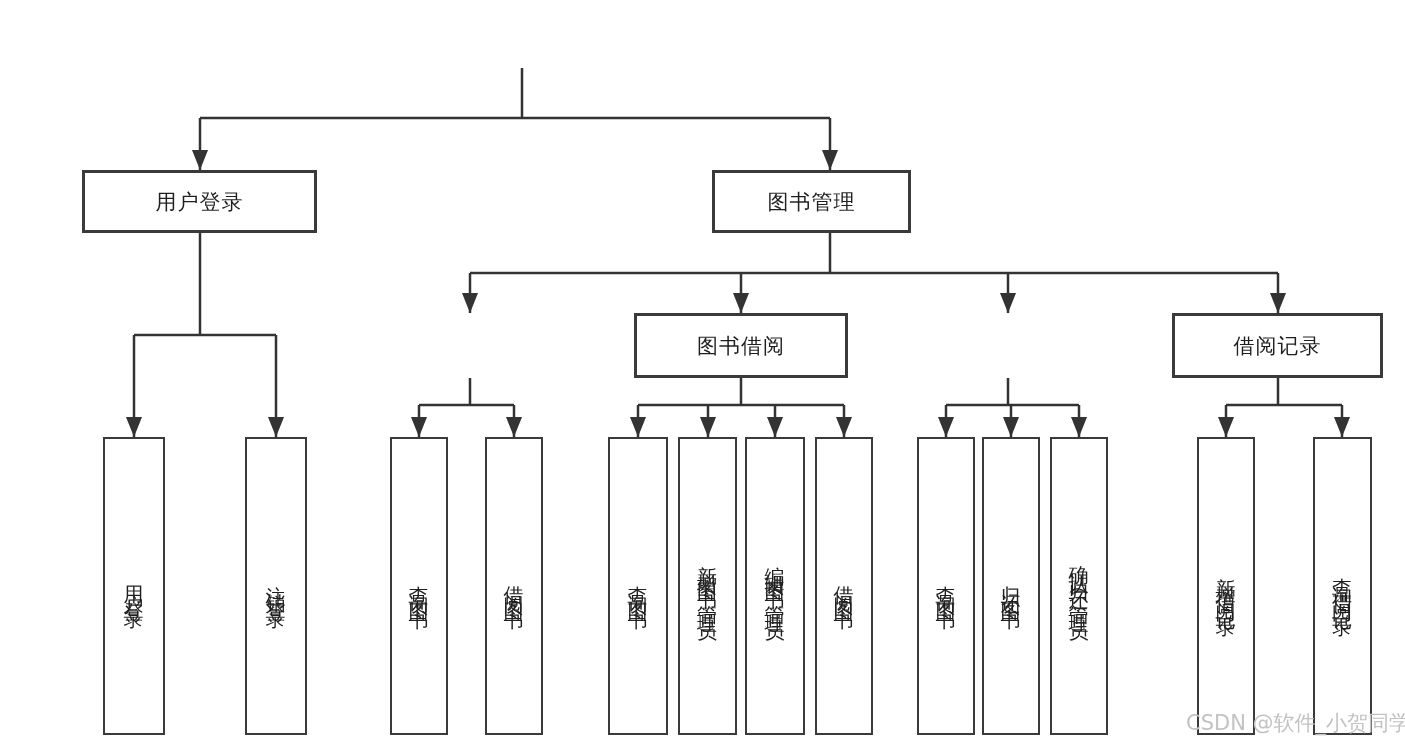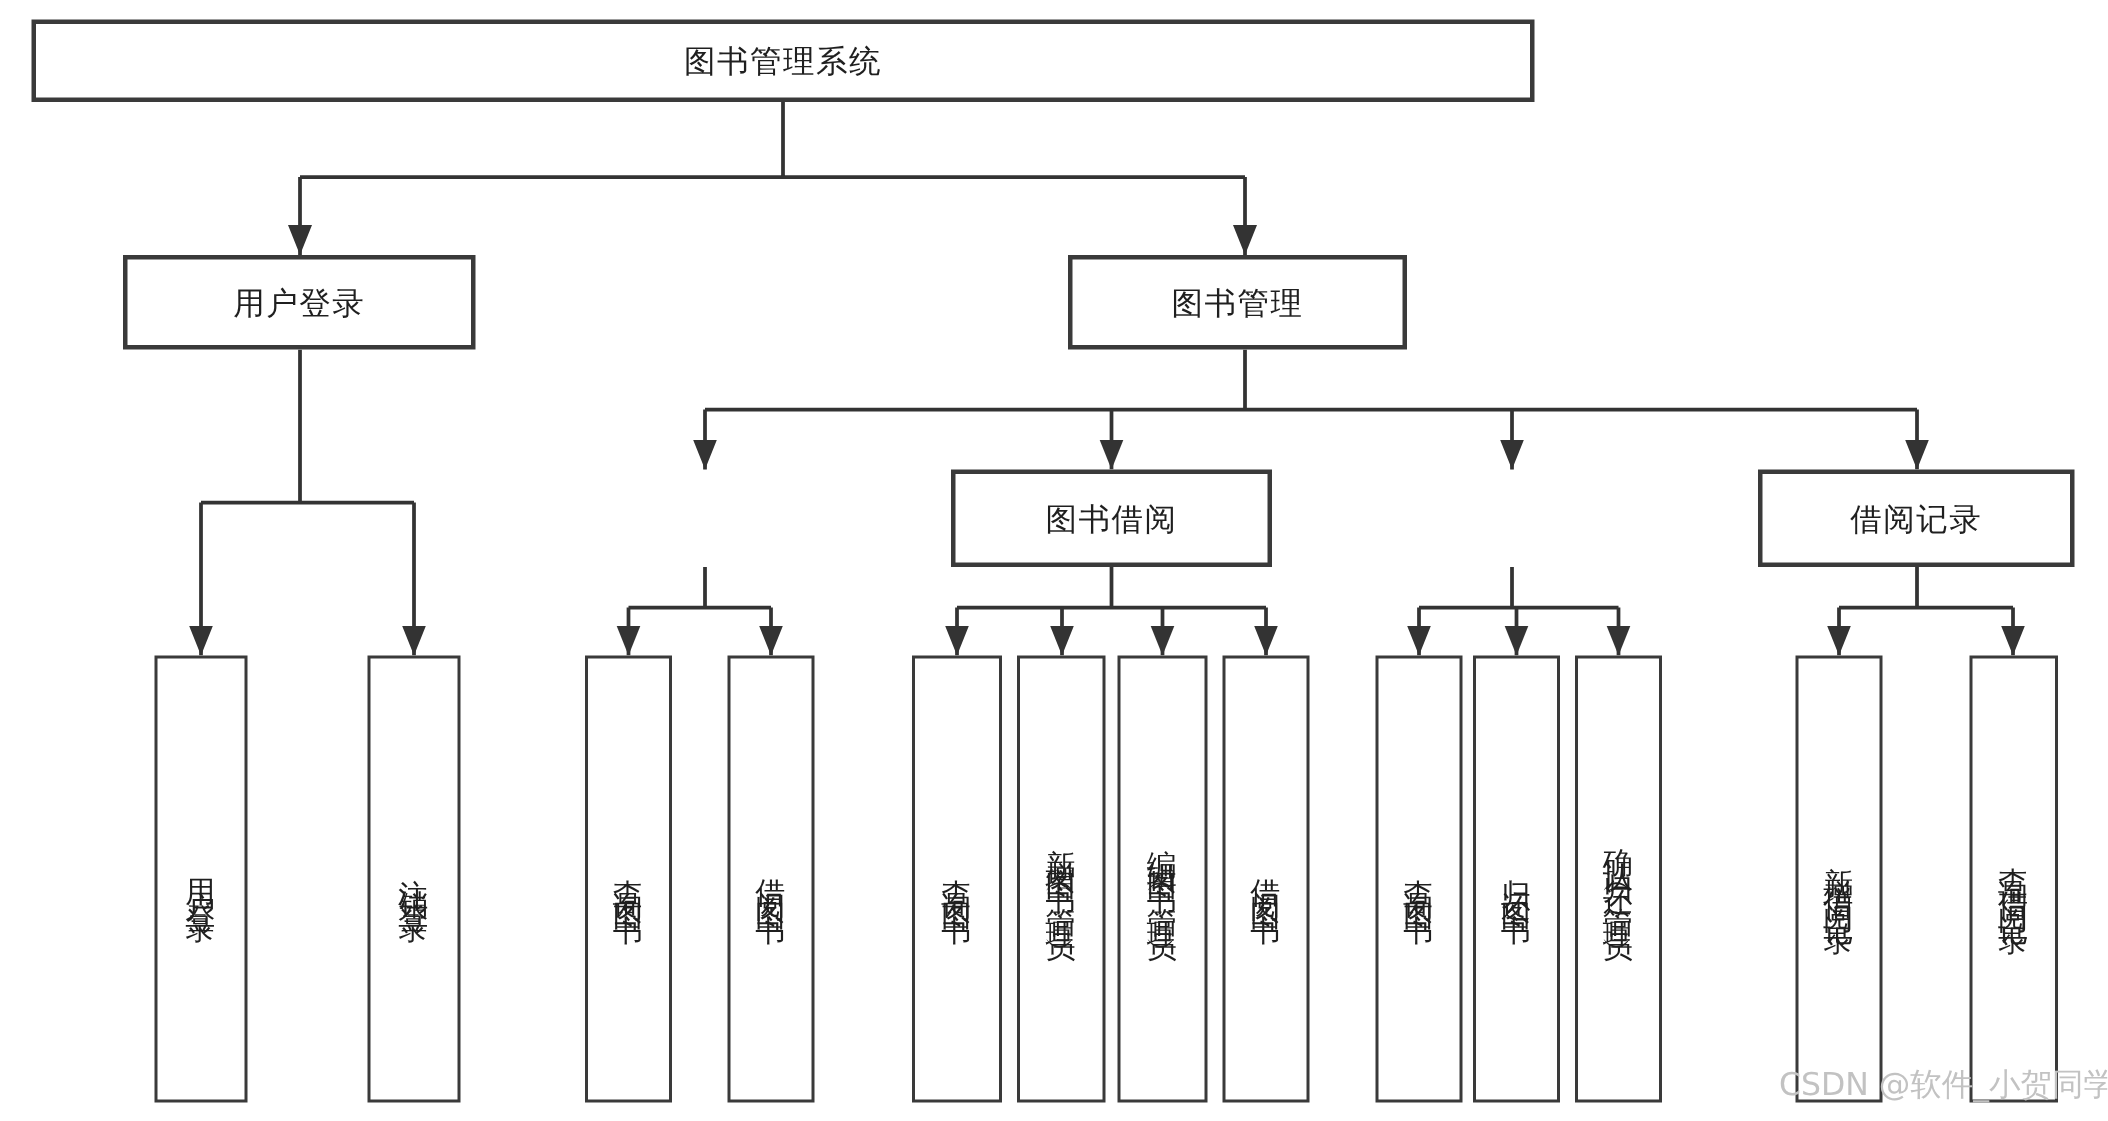--- a/index.html
+++ b/index.html
@@ -64,24 +64,23 @@
       <path d="M946,405 V437" marker-end="url(#ah)"></path>
       <path d="M1011,405 V437" marker-end="url(#ah)"></path>
       <path d="M1079,405 V437" marker-end="url(#ah)"></path>
 
       <path d="M1278,378 V405 M1226,405 H1342"></path>
       <path d="M1226,405 V437" marker-end="url(#ah)"></path>
       <path d="M1342,405 V437" marker-end="url(#ah)"></path>
     </g>
   </svg>
 
-  <div class="box hbox" style="left:21px;top:13px;width:1002px;height:55px;">图书管理系统</div>
 
   <div class="box hbox" style="left:82px;top:170px;width:235px;height:63px;">用户登录</div>
-  <div class="box hbox" style="left:712px;top:170px;width:226px;height:63px;">图书管理</div>
+  <div class="box hbox" style="left:712px;top:170px;width:199px;height:63px;">图书管理</div>
 
   <div class="box hbox" style="left:634px;top:313px;width:214px;height:65px;">图书借阅</div>
   <div class="box hbox" style="left:1172px;top:313px;width:211px;height:65px;">借阅记录</div>
 
   <div class="box leaf" style="left:103px;width:62px;">
     <span class="vtxt">用户登录</span>
   </div>
   <div class="box leaf" style="left:245px;width:62px;">
     <span class="vtxt">注销登录</span>
   </div>

